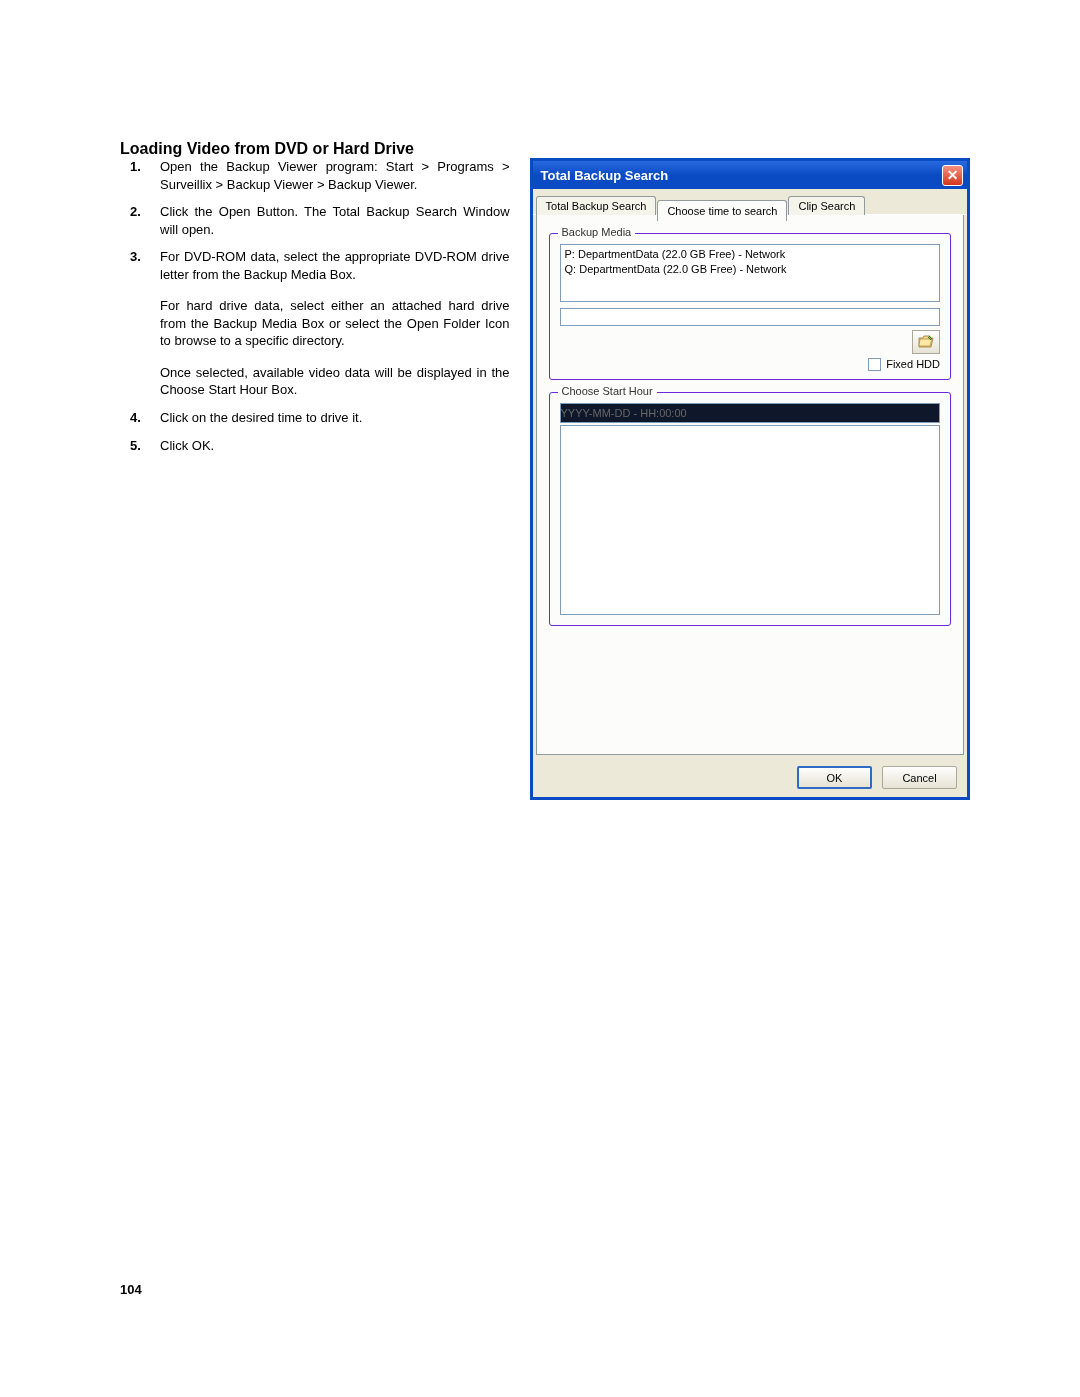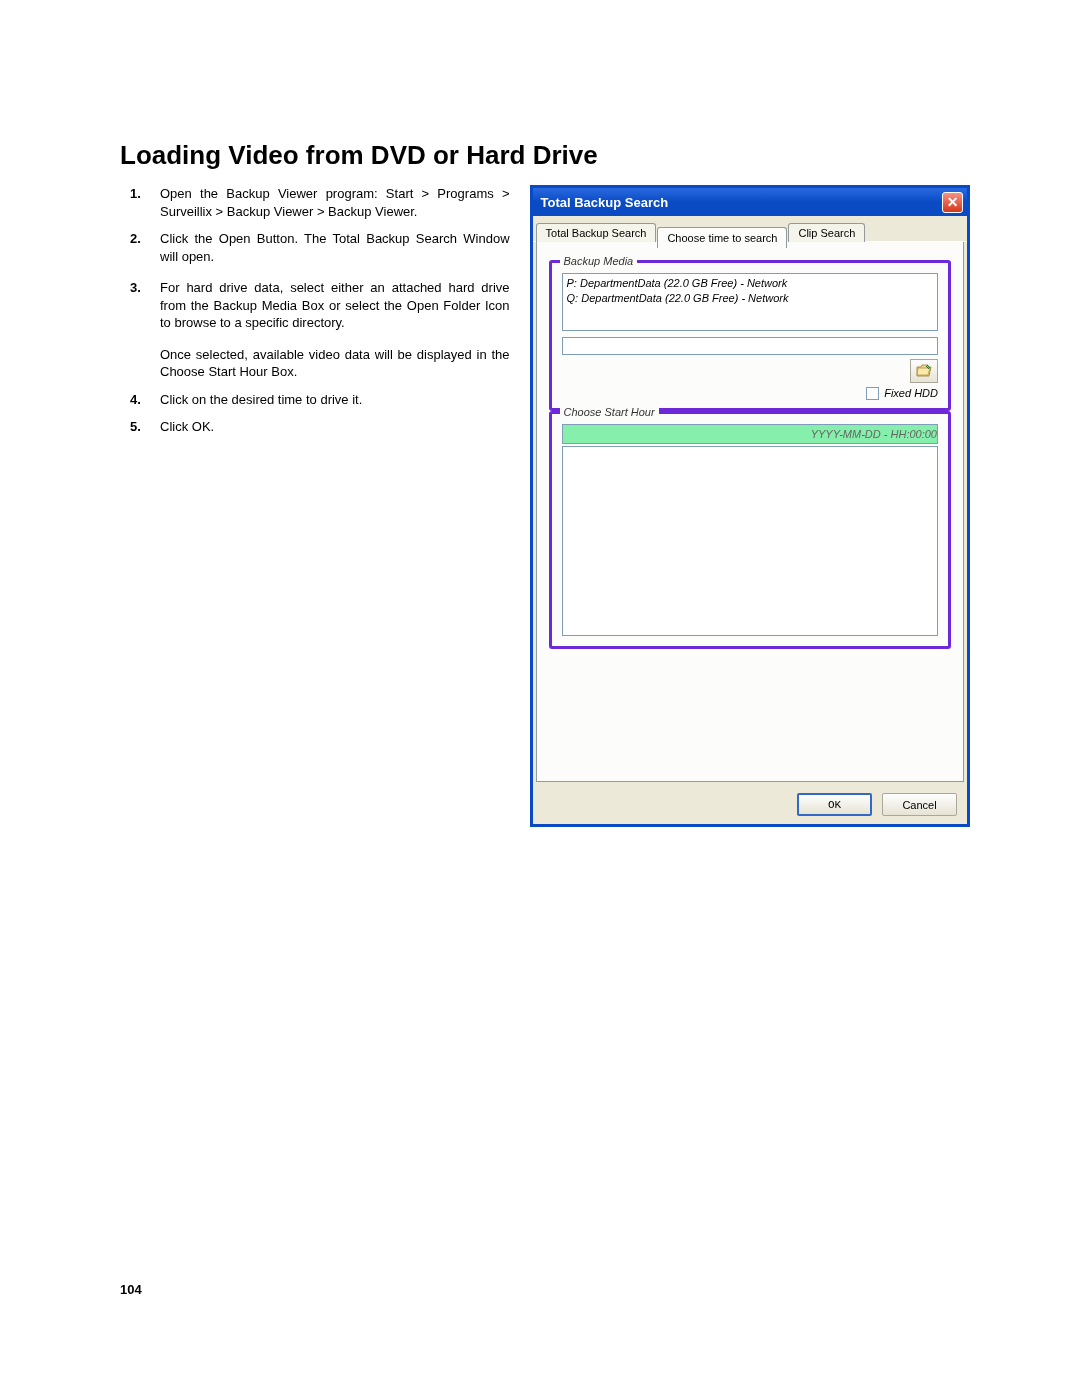--- a/index.html
+++ b/index.html
@@ -10,24 +10,23 @@
     height: 1397px;
     position: relative;
   }
   .page {
     position: absolute;
     left: 120px;
     top: 140px;
     width: 850px;
   }
   .section-title {
-    font-size: 26px;
+    font-size: 16px;
     font-weight: bold;
     color: #000;
-    margin-bottom: 14px;
   }
   .content-row {
     display: flex;
     align-items: flex-start;
     gap: 20px;
   }
   .instructions {
     width: 390px;
     font-size: 13px;
     color: #000;
@@ -114,25 +113,25 @@
   }
   .tab-content {
     background: #fcfcfa;
     border: 1px solid #919b9c;
     border-top: none;
     margin: 0 3px 3px 3px;
     padding: 18px 12px 12px 12px;
     min-height: 540px;
   }
   .fieldset {
-    border: 3px solid #6d28d9;
+    border: 1px solid #6d28d9;
     border-radius: 3px;
     padding: 10px 10px 8px 10px;
     position: relative;
-    font-style: italic;
+    margin-bottom: 12px;
   }
   .fieldset .legend {
     position: absolute;
     top: -8px;
     left: 8px;
     background: #fcfcfa;
     padding: 0 4px;
     font-size: 11px;
     color: #333;
   }
@@ -187,22 +186,22 @@
     width: 13px;
     height: 13px;
     border: 1px solid #7f9db9;
     background: #fff;
     cursor: pointer;
   }
   .time-input {
     width: 100%;
     height: 20px;
     border: 1px solid #7f9db9;
-    background: #86efac;
-    text-align: right;
+    background: #0f172a;
+    text-align: left;
     font-size: 11px;
     color: #666;
     line-height: 18px;
   }
   .big-list {
     background: #fff;
     border: 1px solid #7f9db9;
     height: 190px;
     margin-top: 2px;
   }
@@ -219,21 +218,20 @@
     background: linear-gradient(to bottom, #fefefe, #e6e3d4);
     font-size: 11px;
     cursor: pointer;
     display: flex;
     align-items: center;
     justify-content: center;
     border-radius: 2px;
   }
   .btn.default {
     border: 2px solid #3169c6;
-    font-family: Liberation Mono, monospace;
   }
   .page-number {
     position: absolute;
     left: 120px;
     bottom: 100px;
     font-size: 13px;
     font-weight: bold;
   }
 </style>
 </head>
@@ -249,20 +247,21 @@
         <li>
           <span class="num">1.</span>
           <span>Open the Backup Viewer program: Start &gt; Programs &gt; Surveillix &gt; Backup Viewer &gt; Backup Viewer.</span>
         </li>
         <li>
           <span class="num">2.</span>
           <span>Click the Open Button. The Total Backup Search Window will open.</span>
         </li>
         <li>
           <span class="num">3.</span>
+          <span>For DVD-ROM data, select the appropriate DVD-ROM drive letter from the Backup Media Box.</span>
           <div class="sub-para">For hard drive data, select either an attached hard drive from the Backup Media Box or select the Open Folder Icon to browse to a specific directory.</div>
           <div class="sub-para">Once selected, available video data will be displayed in the Choose Start Hour Box.</div>
         </li>
         <li>
           <span class="num">4.</span>
           <span>Click on the desired time to drive it.</span>
         </li>
         <li>
           <span class="num">5.</span>
           <span>Click OK.</span>

